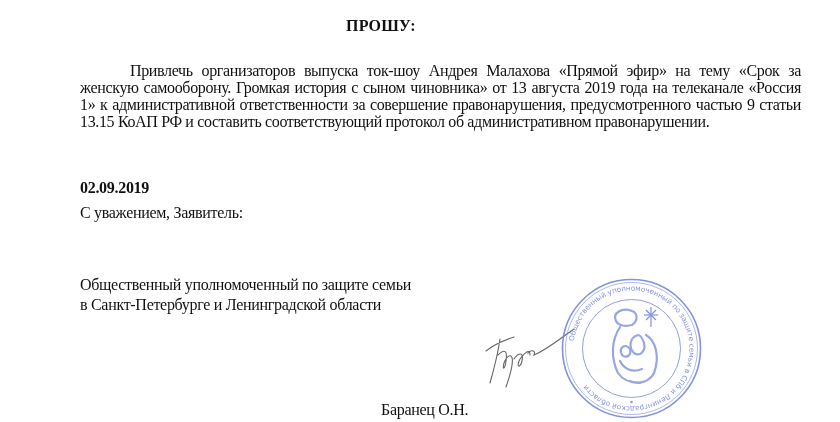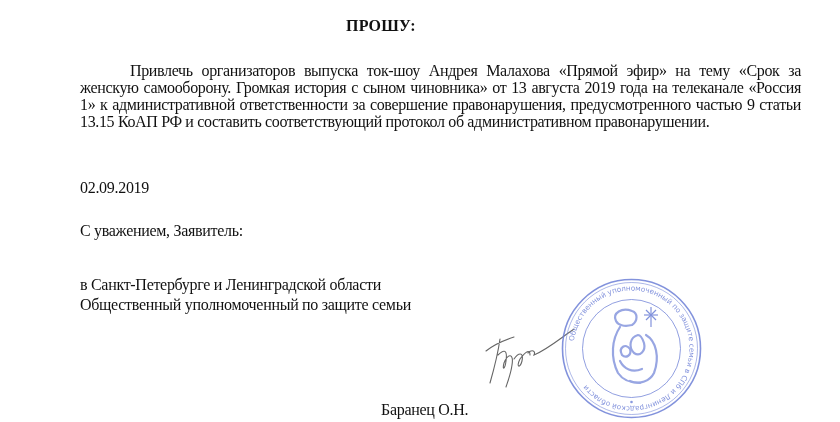--- a/index.html
+++ b/index.html
@@ -10,42 +10,42 @@
     .heading {
       position: absolute; left: 0; width: 762px; top: 17px; text-align: center;
       font-weight: bold; font-size: 16px; letter-spacing: 0.2px;
     }
     .body-para {
       position: absolute; left: 80px; width: 721px; top: 62px;
       font-size: 16px; line-height: 17px; text-align: justify;
       text-indent: 50px; letter-spacing: -0.35px; word-spacing: 0px;
     }
     .line { position: absolute; left: 80px; font-size: 16px; letter-spacing: -0.3px; white-space: nowrap; }
-    .date { top: 179px; }
-    .regards { top: 222px; }
+    .date { top: 179px; font-weight: bold; }
+    .regards { top: 204px; }
     .org { top: 275px; line-height: 20px; }
     .signer-name { position: absolute; left: 381px; top: 357px; font-size: 16px; letter-spacing: -0.3px; margin-top: 44px; }
     .signature { position: absolute; left: 478px; top: 325px; width: 100px; height: 65px; }
     .stamp { position: absolute; left: 560px; top: 277px; width: 143px; height: 143px; }
   </style>
 </head>
 <body>
 
 <div>
   <div class="heading">ПРОШУ:</div>
 
   <div class="body-para">Привлечь организаторов выпуска ток-шоу Андрея Малахова «Прямой эфир» на тему «Срок за женскую самооборону. Громкая история с сыном чиновника» от 13 августа 2019 года на телеканале «Россия 1» к административной ответственности за совершение правонарушения, предусмотренного частью 9 статьи 13.15 КоАП РФ и составить соответствующий протокол об административном правонарушении.</div>
 
   <div class="line date">02.09.2019</div>
 
   <div class="line regards">С уважением, Заявитель:</div>
 
   <div class="line org">
+    <div>Общественный уполномоченный по защите семьи</div>
     <div>в Санкт-Петербурге и Ленинградской области</div>
-    <div>Общественный уполномоченный по защите семьи</div>
   </div>
 
   <div class="signer-name">Баранец О.Н.</div>
 
   <svg class="signature" viewBox="0 0 100 65">
     <path d="M8,26 C18,18 30,14 36,12 M22,14 C20,28 16,44 12,58 M20,30 C24,26 30,22 28,36 C27,44 24,46 26,38 C30,28 36,28 34,40 C33,48 30,56 28,62 M36,34 C40,28 46,26 44,36 C42,44 38,42 42,34 C48,26 52,24 52,30 M50,28 C54,24 58,26 56,30 C70,24 84,12 96,4" fill="none" stroke="#666" stroke-width="1.1" stroke-linecap="round"></path>
   </svg>
 
   <svg class="stamp" viewBox="0 0 143 143">
     <defs>

